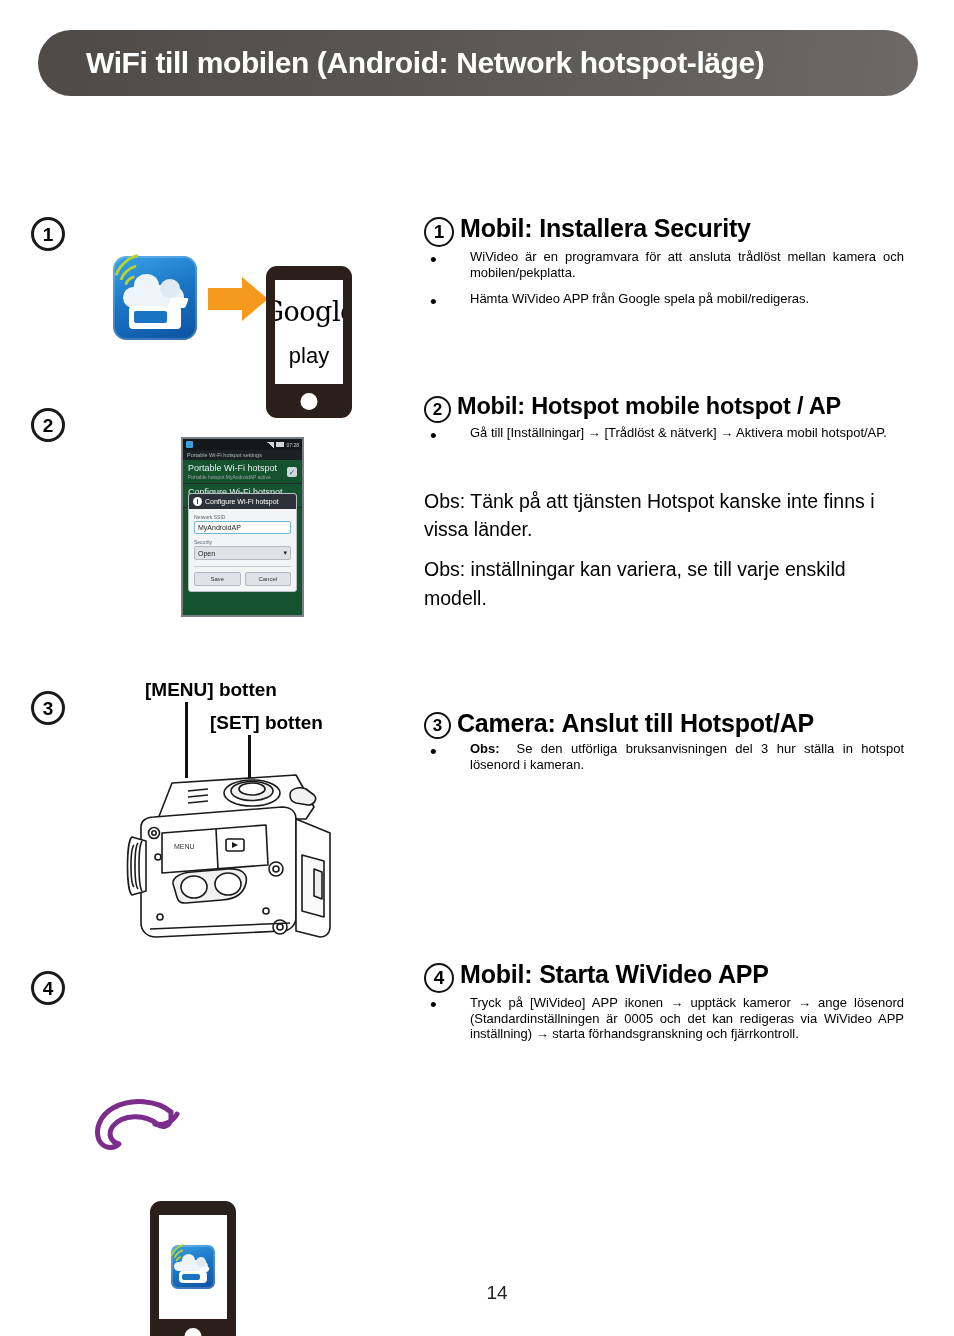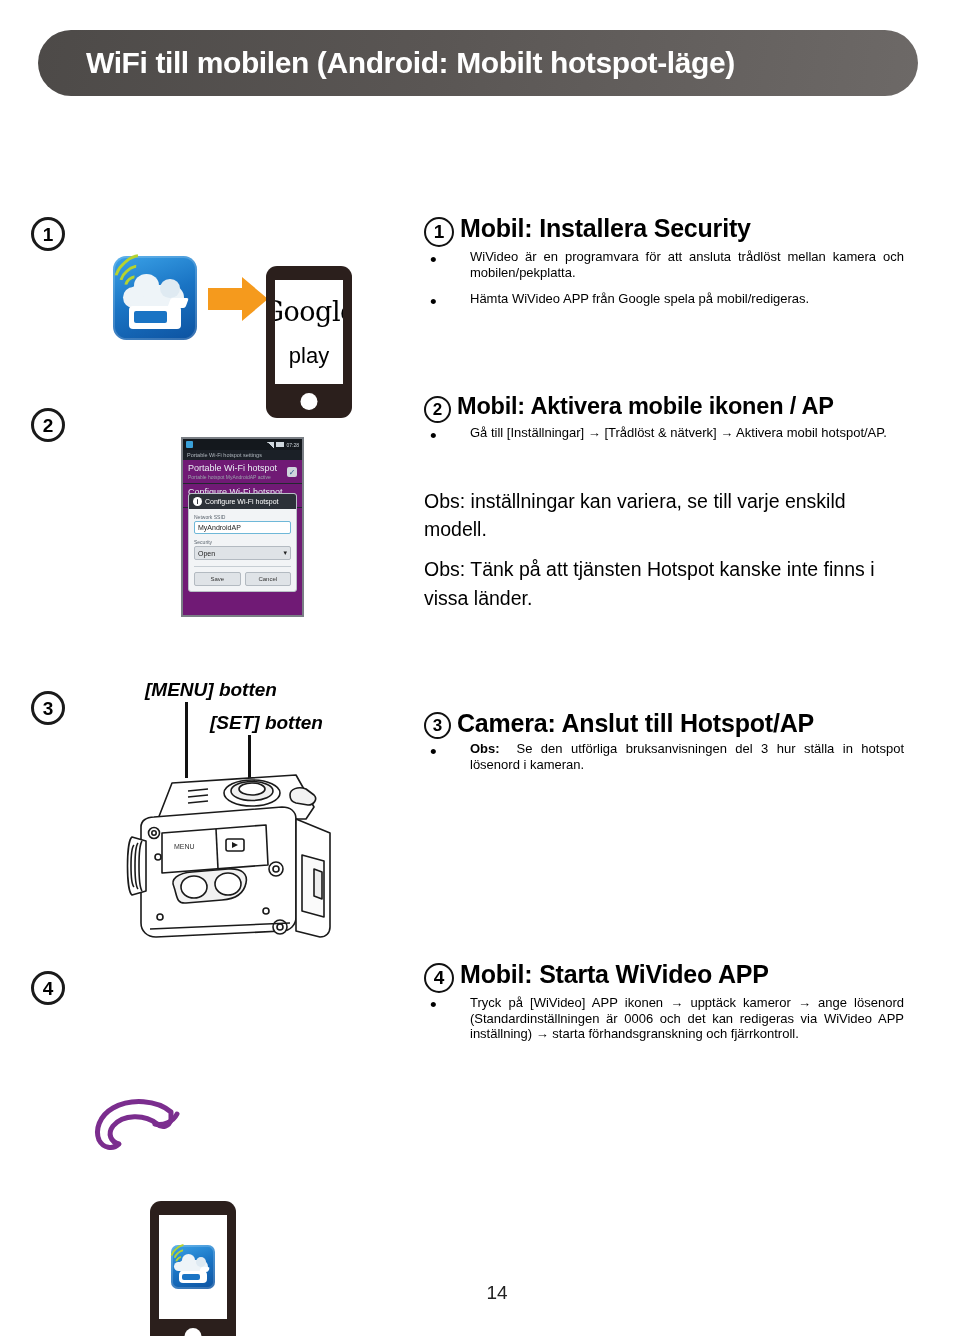--- a/index.html
+++ b/index.html
@@ -125,21 +125,21 @@
   .phone{position:relative;background:#2b1f1c;border-radius:11px;}
   .phone .scr{position:absolute;background:#fff;overflow:hidden;}
   .phone .home{position:absolute;left:50%;transform:translateX(-50%);
     background:#fff;border-radius:50%;}
   .gplay{display:flex;flex-direction:column;align-items:center;justify-content:center;
     height:100%;line-height:1;}
   .gplay .g1{font-family:"DejaVu Serif",serif;font-size:27px;letter-spacing:-.5px;}
   .gplay .g2{font-size:22px;margin-top:20px;}
 
   
-  .andro{position:absolute;background:#701a75;border:2px solid #7a7f85;
+  .andro{position:absolute;background:#14532d;border:2px solid #7a7f85;
     overflow:hidden;font-family:"Liberation Sans",sans-serif;color:#e8eef3;}
   .andro .statusbar{height:11px;background:#14181d;display:flex;align-items:center;
     justify-content:space-between;padding:0 3px;font-size:5px;color:#cfd6dc;}
   .andro .sbicons{display:flex;gap:2px;align-items:center;}
   .andro .sbicons .bars{width:7px;height:6px;background:linear-gradient(to top right,transparent 48%,#cfd6dc 50%);}
   .andro .sbicons .batt{width:8px;height:5px;background:#cfd6dc;}
   .andro .crumb{font-size:5.5px;padding:2px 4px;background:#1b2027;color:#aeb6bd;}
   .andro .rowitem{padding:3px 5px;border-bottom:1px solid #22282f;position:relative;}
   .andro .rowitem .t{font-size:9px;color:#e9eef3;}
   .andro .rowitem .s{font-size:5px;color:#9aa3ab;margin-top:1px;}
@@ -157,34 +157,34 @@
   .andro .inp{background:#fff;border:1px solid #6fb8d8;border-radius:2px;
     font-size:7px;padding:2px 3px;margin-bottom:5px;color:#222;}
   .andro .sel{background:#dfe3e7;border:1px solid #b3bac1;border-radius:2px;
     font-size:7px;padding:2px 3px;display:flex;justify-content:space-between;
     align-items:center;color:#222;margin-bottom:6px;}
   .andro .btns{display:flex;gap:4px;border-top:1px solid #c6cdd3;padding-top:5px;}
   .andro .btn{flex:1;background:#dfe3e7;border:1px solid #b3bac1;border-radius:2px;
     font-size:6px;text-align:center;padding:3px 0;color:#333;}
 
   
-  .camlbl{position:absolute;font-size:19px;font-weight:bold;white-space:nowrap;font-style:italic;}
+  .camlbl{position:absolute;font-size:19px;font-weight:bold;white-space:nowrap;}
   .leader{position:absolute;width:3px;background:#111;}
 
   
   .hand{position:absolute;}
 
   .pagenum{position:absolute;left:0;width:954px;text-align:center;
     font-size:19px;color:#222;}
 </style>
 </head>
 <body>
 
 <div class="header-bar">
-  <div class="header-title">WiFi till mobilen (Android: Mobilt hotspot-läge)</div>
+  <div class="header-title">WiFi till mobilen (Android: Network hotspot-läge)</div>
 </div>
 
 <div class="page">
 
   <div class="gutter-num" style="left:31px;top:121px;">1</div>
   <div class="gutter-num" style="left:31px;top:312px;">2</div>
   <div class="gutter-num" style="left:31px;top:595px;">3</div>
   <div class="gutter-num" style="left:31px;top:875px;">4</div>
 
   <div class="ill" style="left:113px;top:160px;width:84px;height:84px;">
@@ -338,45 +338,45 @@
     </h2>
     <ul class="bullets">
       <li>WiVideo är en programvara för att ansluta trådlöst mellan kamera och mobilen/pekplatta.</li>
       <li>Hämta WiVideo APP från Google spela på mobil/redigeras.</li>
     </ul>
   </div>
 
   <div class="sec" style="top:297px;">
     <h2 style="font-size:23.5px;">
       <span class="h-num">2</span>
-      <span>Mobil: Aktivera mobile ikonen / AP</span>
+      <span>Mobil: Hotspot mobile hotspot / AP</span>
     </h2>
     <ul class="bullets">
       <li>Gå till [Inställningar] → [Trådlöst &amp; nätverk] → Aktivera mobil hotspot/AP.</li>
     </ul>
     <div style="height:36px;"></div>
+    <p class="note">Obs: Tänk på att tjänsten Hotspot kanske inte finns i vissa länder.</p>
     <p class="note">Obs: inställningar kan variera, se till varje enskild modell.</p>
-    <p class="note">Obs: Tänk på att tjänsten Hotspot kanske inte finns i vissa länder.</p>
   </div>
 
   <div class="sec" style="top:613px;">
     <h2>
       <span class="h-num">3</span>
       <span>Camera: Anslut till Hotspot/AP</span>
     </h2>
     <ul class="bullets">
       <li><span class="bold">Obs:</span>&nbsp; <span>Se den utförliga bruksanvisningen del 3 hur ställa in hotspot lösenord i kameran.</span></li>
     </ul>
   </div>
 
   <div class="sec" style="top:864px;">
     <h2>
       <span class="h-num big">4</span>
       <span>Mobil: Starta WiVideo APP</span>
     </h2>
     <ul class="bullets">
-      <li style="line-height:1.2;">Tryck på [WiVideo] APP ikonen → upptäck kameror → ange lösenord (Standardinställningen är 0006 och det kan redigeras via WiVideo APP inställning) → starta förhandsgranskning och fjärrkontroll.</li>
+      <li style="line-height:1.2;">Tryck på [WiVideo] APP ikonen → upptäck kameror → ange lösenord (Standardinställningen är 0005 och det kan redigeras via WiVideo APP inställning) → starta förhandsgranskning och fjärrkontroll.</li>
     </ul>
   </div>
 
 </div>
 
 <div class="pagenum" style="top:1282px;padding-left:20px;">14</div>
 
 </body></html>

